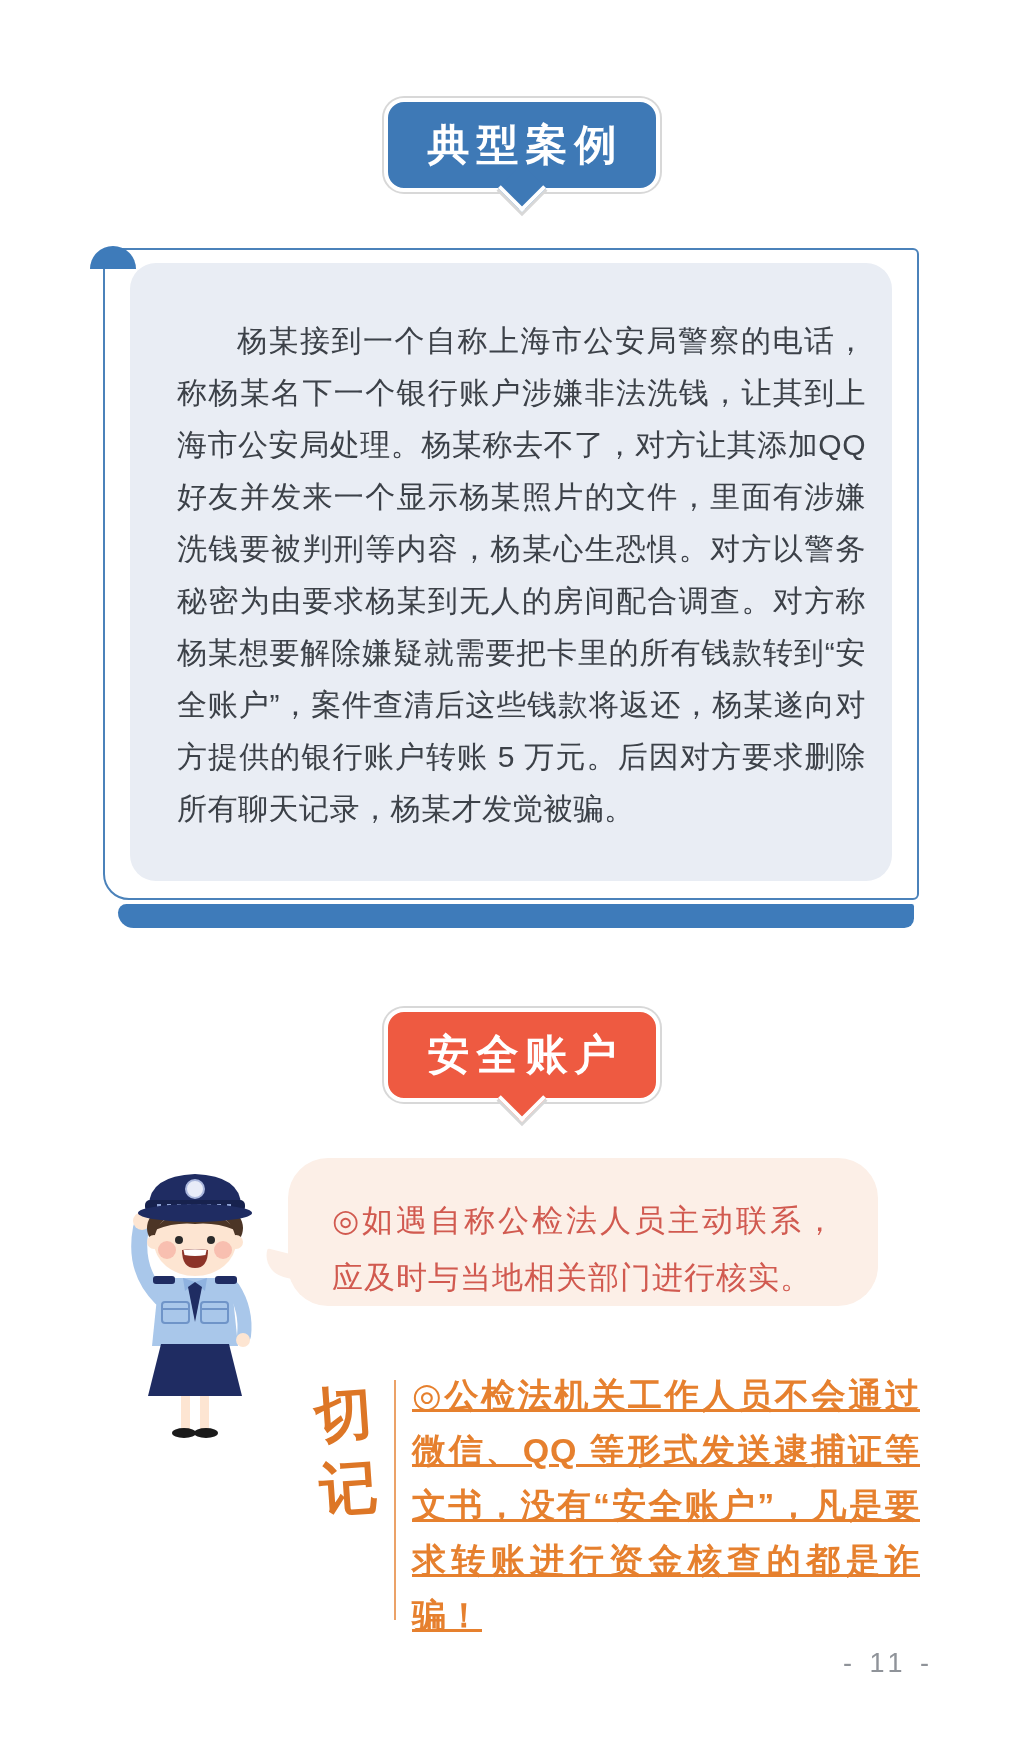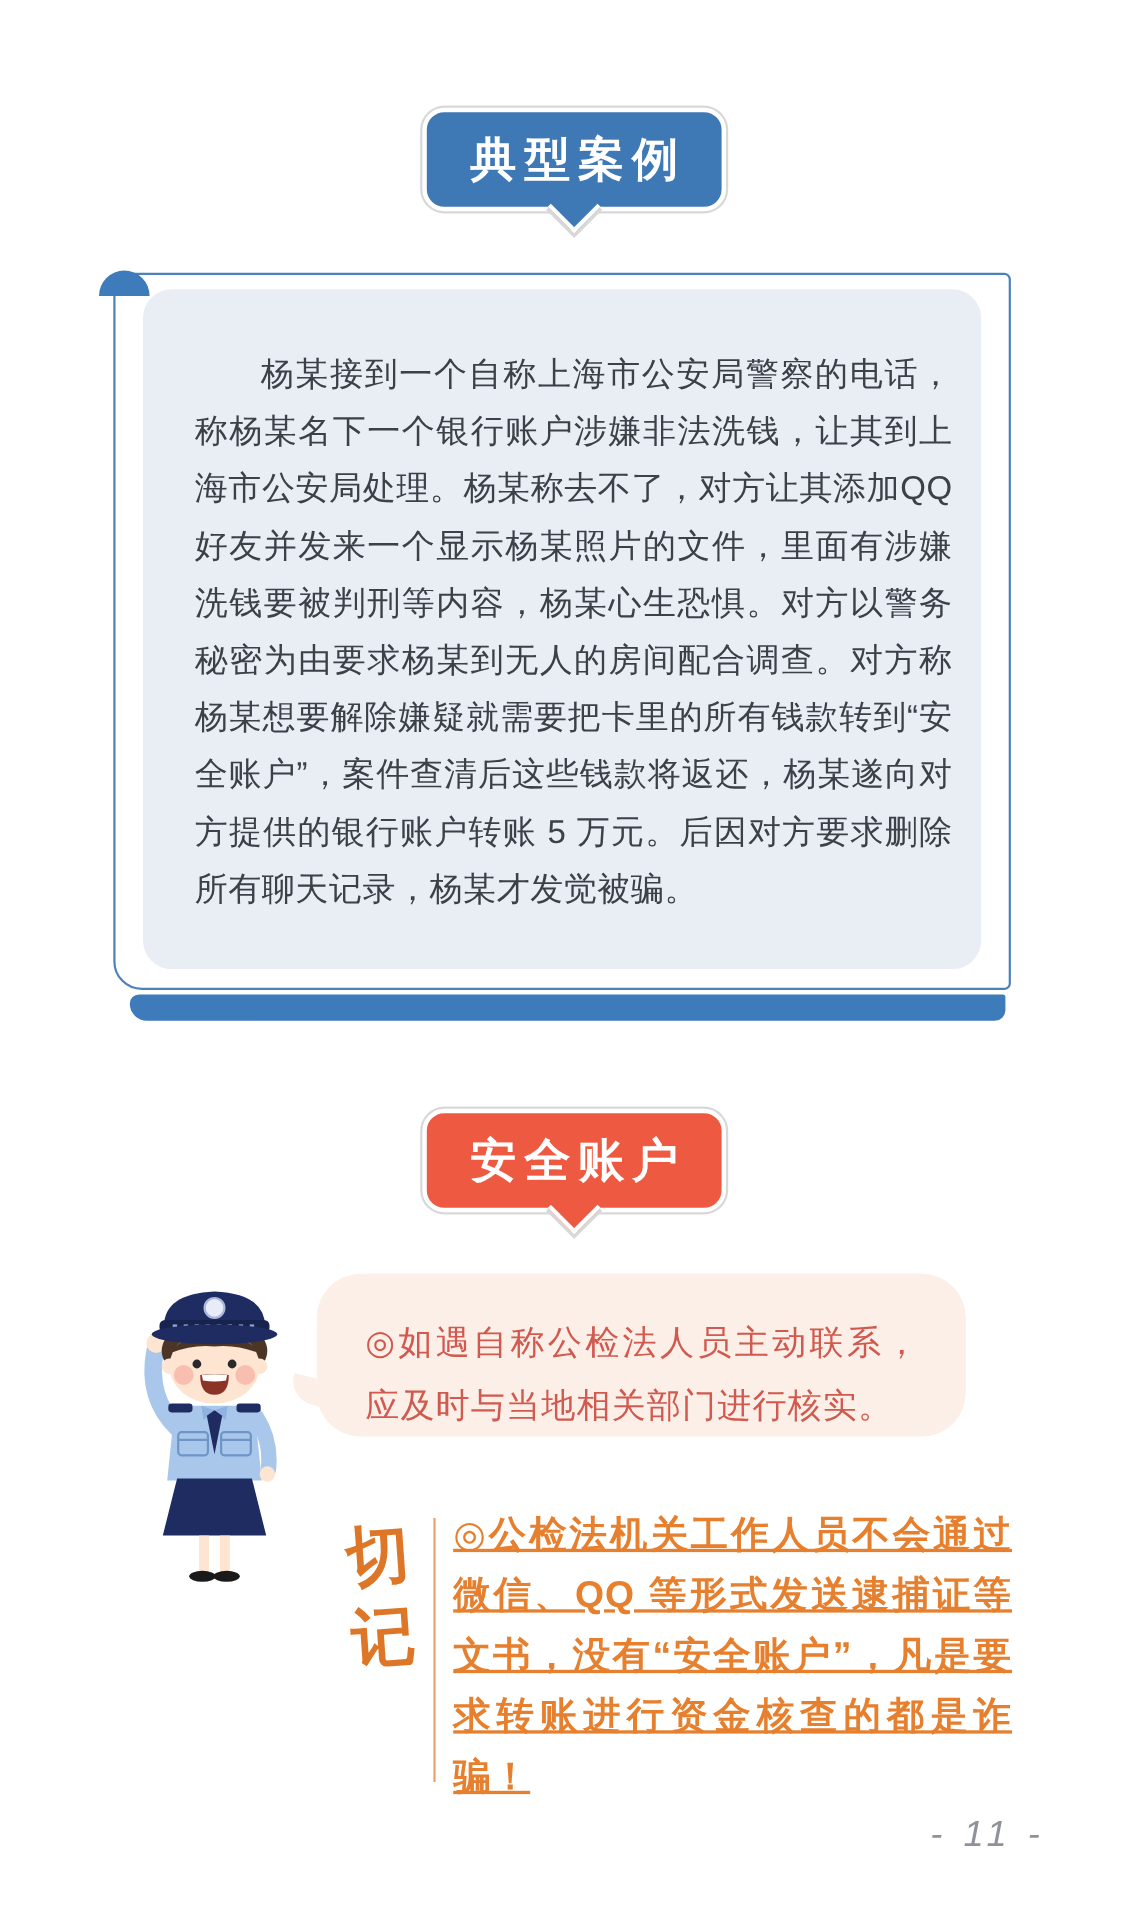--- a/index.html
+++ b/index.html
@@ -86,21 +86,21 @@
   }
   .remember-text{
     position:absolute;left:112px;top:0;width:508px;margin:0;
     color:var(--orange-text,#e6802e);
     font-size:34px;font-weight:bold;line-height:55px;
     text-align:justify;letter-spacing:1px;text-decoration:underline;
   }
   .page-number{
     position:absolute;left:843px;top:1648px;width:110px;
     color:var(--page-number,#8f9399);
-    font-size:33px;letter-spacing:5px;text-align:center;font-style:italic;
+    font-size:27px;letter-spacing:5px;
   }
 </style>
 </head>
 <body>
 
 <div class="canvas">
 
   <div class="banner blue">
     <span class="banner-label">典型案例</span>
     <div class="tail"></div>

